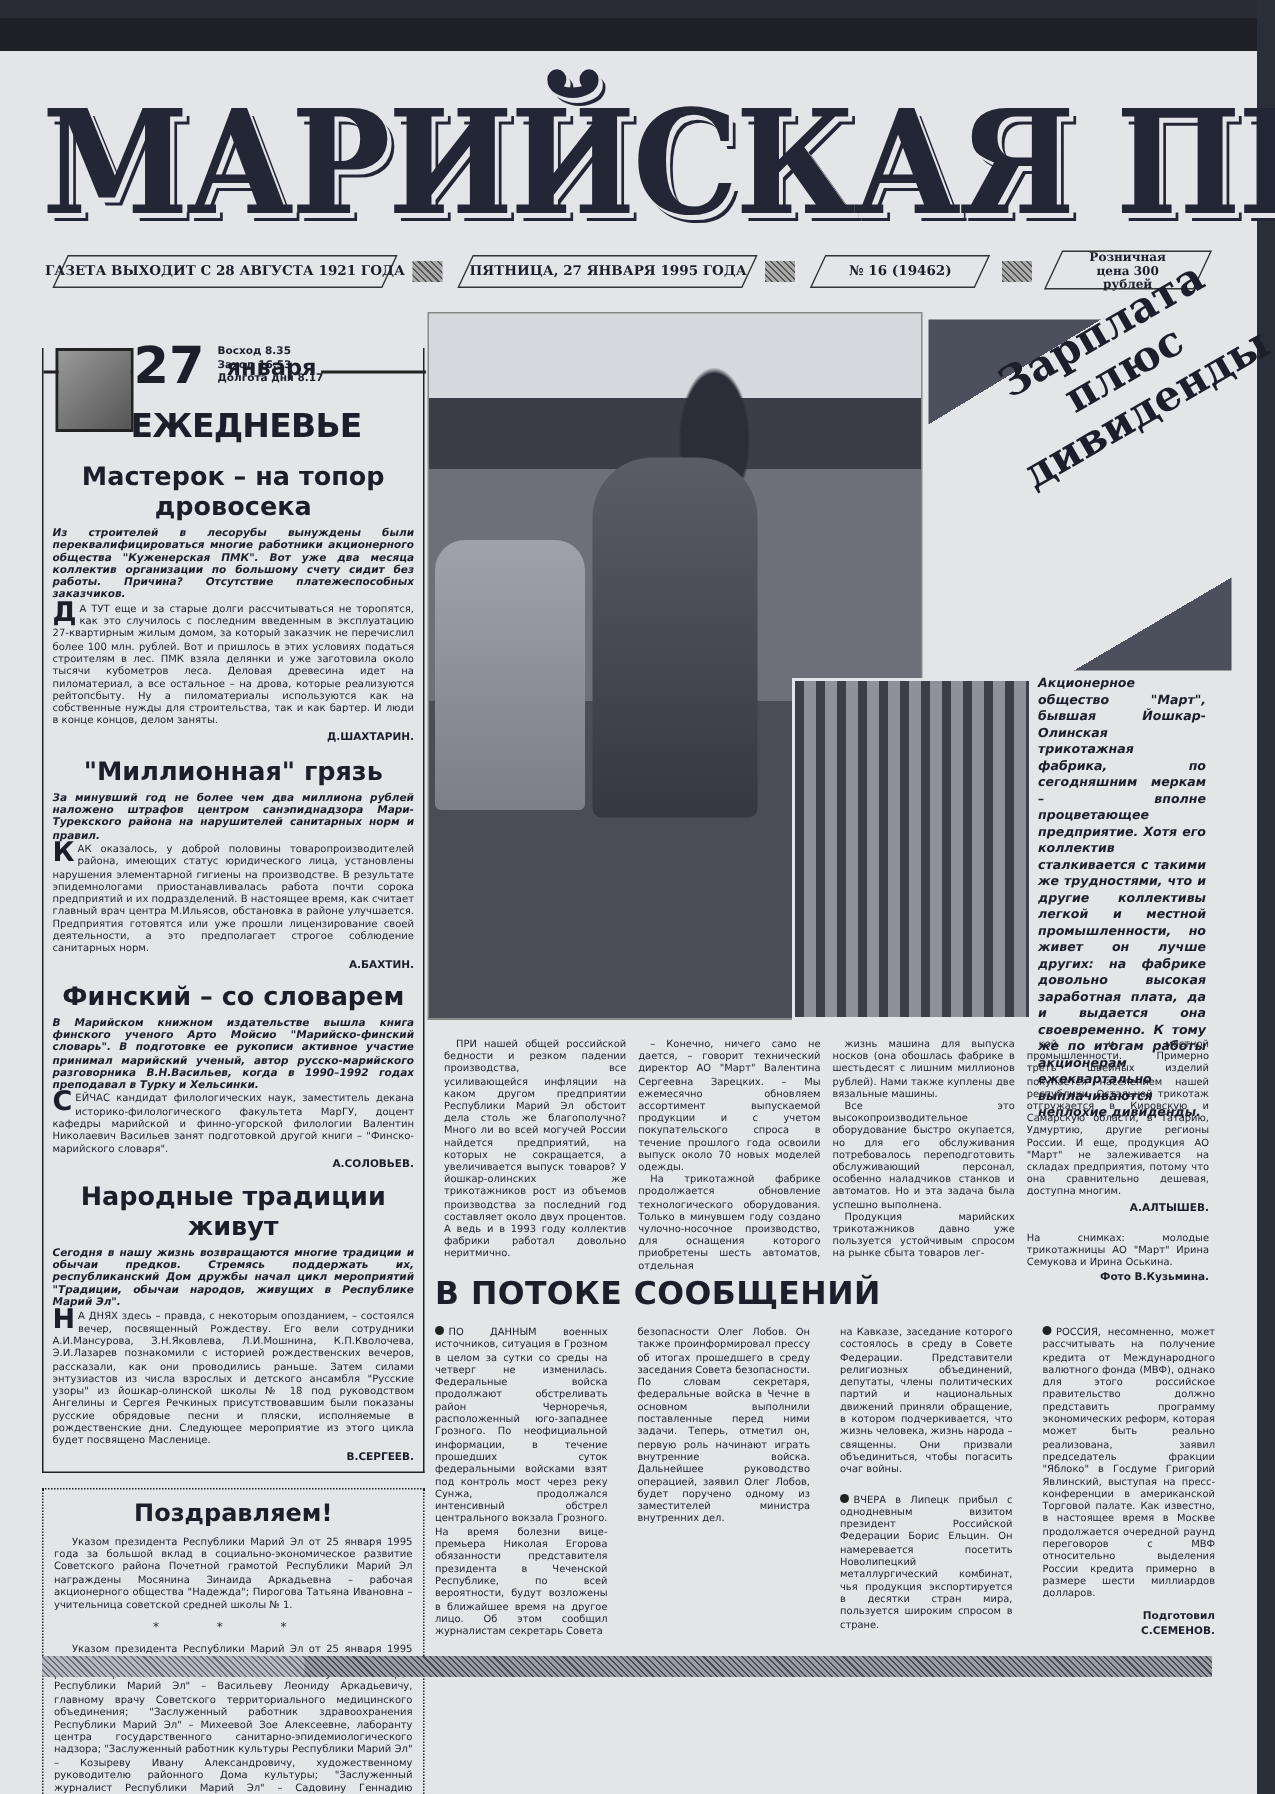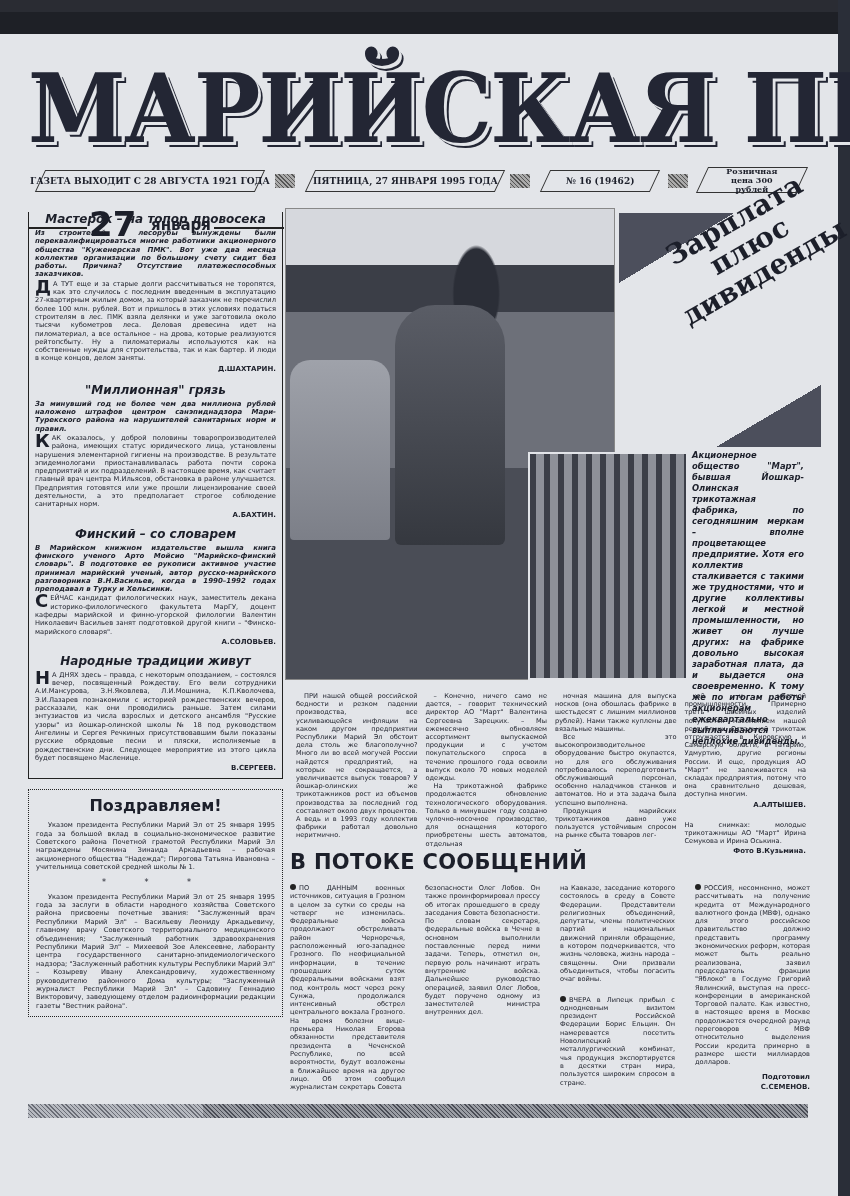--- a/index.html
+++ b/index.html
@@ -26,21 +26,21 @@
   .daybox { border: 1.5px solid #222; border-top: none; margin-top: 12px; padding: 0 6px 6px; position: relative; }
   .dayhead { position: absolute; top: -2px; left: 0; width: 255px; height: 34px; }
   .dayhead .rule { position: absolute; top: 17px; height: 2px; background: #222; }
   .daynum { position: absolute; left: 60px; top: -6px; font-size: 34px; font-weight: bold; font-family: "DejaVu Sans", sans-serif; }
   .daymonth { position: absolute; left: 122px; top: 6px; font-size: 15px; font-weight: bold; }
   .logo-area { height: 72px; position: relative; margin-top: 32px; }
   .logo-icon { position: absolute; left: 2px; top: 0; width: 52px; height: 56px; background: linear-gradient(135deg,#999,#555); border: 2px solid #222; }
   .suninfo { position: absolute; left: 110px; top: -2px; font-size: 7px; font-weight: bold; line-height: 9px; }
   .logo-title { position: absolute; left: 52px; top: 40px; font-size: 22px; font-weight: bold; letter-spacing: -0.5px; }
   .article { margin-top: 4px; }
-  .article h2 { font-size: 12px; text-align: center; font-weight: bold; margin: 3px 0 3px; font-style: italic; }
+  .article h2 { font-size: 17px; text-align: center; font-weight: bold; margin: 3px 0 3px; }
   .lead { font-size: 7px; font-style: italic; font-weight: bold; line-height: 8.3px; text-align: justify; }
   .body { font-size: 6.7px; line-height: 8.3px; text-align: justify; margin-top: 1px; }
   .dropcap { float: left; font-size: 18px; font-weight: bold; line-height: 14px; margin-right: 2px; }
   .sig { font-size: 7px; font-weight: bold; text-align: right; margin-top: 2px; }
 
   .congrats { margin-top: 10px; border: 1.5px dotted #222; padding: 6px 7px 6px; }
   .congrats h2 { font-size: 16px; text-align: center; font-weight: bold; margin-bottom: 6px; }
   .congrats p { font-size: 6.7px; line-height: 8.4px; text-align: justify; text-indent: 12px; }
   .stars { text-align: center; font-size: 8px; letter-spacing: 18px; margin: 6px 0; }
 
@@ -112,20 +112,29 @@
 </div>
 
 <div class="leftcol">
   <div class="daybox">
     <div class="dayhead">
       <div class="rule" style="left:0;width:58px;"></div>
       <div class="daynum">27</div>
       <div class="daymonth">января</div>
       <div class="rule" style="left:185px;width:70px;"></div>
     </div>
+    <div class="logo-area">
+      <div class="logo-icon"></div>
+      <div class="suninfo">
+        <div>Восход 8.35</div>
+        <div>Заход 16.53</div>
+        <div>Долгота дня 8.17</div>
+      </div>
+      <div class="logo-title">ЕЖЕДНЕВЬЕ</div>
+    </div>
 
     <div class="article">
       <h2>Мастерок – на топор дровосека</h2>
       <div class="lead">Из строителей в лесорубы вынуждены были переквалифицироваться многие работники акционерного общества "Куженерская ПМК". Вот уже два месяца коллектив организации по большому счету сидит без работы. Причина? Отсутствие платежеспособных заказчиков.</div>
       <div class="body"><span class="dropcap">Д</span><span>А ТУТ еще и за старые долги рассчитываться не торопятся, как это случилось с последним введенным в эксплуатацию 27-квартирным жилым домом, за который заказчик не перечислил более 100 млн. рублей. Вот и пришлось в этих условиях податься строителям в лес. ПМК взяла делянки и уже заготовила около тысячи кубометров леса. Деловая древесина идет на пиломатериал, а все остальное – на дрова, которые реализуются рейтопсбыту. Ну а пиломатериалы используются как на собственные нужды для строительства, так и как бартер. И люди в конце концов, делом заняты.</span></div>
       <div class="sig">Д.ШАХТАРИН.</div>
     </div>
 
     <div class="article" style="margin-top:10px;">
       <h2>"Миллионная" грязь</h2>
@@ -136,20 +145,21 @@
 
     <div class="article" style="margin-top:8px;">
       <h2>Финский – со словарем</h2>
       <div class="lead">В Марийском книжном издательстве вышла книга финского ученого Арто Мойсио "Марийско-финский словарь". В подготовке ее рукописи активное участие принимал марийский ученый, автор русско-марийского разговорника В.Н.Васильев, когда в 1990–1992 годах преподавал в Турку и Хельсинки.</div>
       <div class="body"><span class="dropcap">С</span><span>ЕЙЧАС кандидат филологических наук, заместитель декана историко-филологического факультета МарГУ, доцент кафедры марийской и финно-угорской филологии Валентин Николаевич Васильев занят подготовкой другой книги – "Финско-марийского словаря".</span></div>
       <div class="sig">А.СОЛОВЬЕВ.</div>
     </div>
 
     <div class="article" style="margin-top:8px;">
       <h2>Народные традиции живут</h2>
+      <div class="lead">Сегодня в нашу жизнь возвращаются многие традиции и обычаи предков. Стремясь поддержать их, республиканский Дом дружбы начал цикл мероприятий "Традиции, обычаи народов, живущих в Республике Марий Эл".</div>
       <div class="body"><span class="dropcap">Н</span><span>А ДНЯХ здесь – правда, с некоторым опозданием, – состоялся вечер, посвященный Рождеству. Его вели сотрудники А.И.Мансурова, З.Н.Яковлева, Л.И.Мошнина, К.П.Кволочева, Э.И.Лазарев познакомили с историей рождественских вечеров, рассказали, как они проводились раньше. Затем силами энтузиастов из числа взрослых и детского ансамбля "Русские узоры" из йошкар-олинской школы № 18 под руководством Ангелины и Сергея Речкиных присутствовавшим были показаны русские обрядовые песни и пляски, исполняемые в рождественские дни. Следующее мероприятие из этого цикла будет посвящено Масленице.</span></div>
       <div class="sig">В.СЕРГЕЕВ.</div>
     </div>
   </div>
 
   <div class="congrats">
     <h2>Поздравляем!</h2>
     <p>Указом президента Республики Марий Эл от 25 января 1995 года за большой вклад в социально-экономическое развитие Советского района Почетной грамотой Республики Марий Эл награждены Мосянина Зинаида Аркадьевна – рабочая акционерного общества "Надежда"; Пирогова Татьяна Ивановна – учительница советской средней школы № 1.</p>
     <div class="stars">* * *</div>
     <p>Указом президента Республики Марий Эл от 25 января 1995 года за заслуги в области народного хозяйства Советского района присвоены почетные звания: "Заслуженный врач Республики Марий Эл" – Васильеву Леониду Аркадьевичу, главному врачу Советского территориального медицинского объединения; "Заслуженный работник здравоохранения Республики Марий Эл" – Михеевой Зое Алексеевне, лаборанту центра государственного санитарно-эпидемиологического надзора; "Заслуженный работник культуры Республики Марий Эл" – Козыреву Ивану Александровичу, художественному руководителю районного Дома культуры; "Заслуженный журналист Республики Марий Эл" – Садовину Геннадию Викторовичу, заведующему отделом радиоинформации редакции газеты "Вестник района".</p>
@@ -175,21 +185,21 @@
 
 <div class="midcols">
   <div class="col">
       <p>ПРИ нашей общей российской бедности и резком падении производства, все усиливающейся инфляции на каком другом предприятии Республики Марий Эл обстоит дела столь же благополучно? Много ли во всей могучей России найдется предприятий, на которых не сокращается, а увеличивается выпуск товаров? У йошкар-олинских же трикотажников рост из объемов производства за последний год составляет около двух процентов. А ведь и в 1993 году коллектив фабрики работал довольно неритмично.</p>
     </div>
   <div class="col">
     <p>– Конечно, ничего само не дается, – говорит технический директор АО "Март" Валентина Сергеевна Зарецких. – Мы ежемесячно обновляем ассортимент выпускаемой продукции и с учетом покупательского спроса в течение прошлого года освоили выпуск около 70 новых моделей одежды.</p>
     <p>На трикотажной фабрике продолжается обновление технологического оборудования. Только в минувшем году создано чулочно-носочное производство, для оснащения которого приобретены шесть автоматов, отдельная</p>
   </div>
   <div class="col">
-    <p>ночная машина для выпуска носков (она обошлась фабрике в шестьдесят с лишним миллионов рублей). Нами также куплены две вязальные машины.</p>
+    <p>жизнь машина для выпуска носков (она обошлась фабрике в шестьдесят с лишним миллионов рублей). Нами также куплены две вязальные машины.</p>
     <p>Все это высокопроизводительное оборудование быстро окупается, но для его обслуживания потребовалось переподготовить обслуживающий персонал, особенно наладчиков станков и автоматов. Но и эта задача была успешно выполнена.</p>
     <p>Продукция марийских трикотажников давно уже пользуется устойчивым спросом на рынке сбыта товаров лег-</p>
   </div>
   <div class="col">
     <p>кой и местной промышленности. Примерно треть швейных изделий покупается населением нашей республики. Остальной трикотаж отгружается в Кировскую и Самарскую области, в Татарию, Удмуртию, другие регионы России. И еще, продукция АО "Март" не залеживается на складах предприятия, потому что она сравнительно дешевая, доступна многим.</p>
     <div class="sig">А.АЛТЫШЕВ.</div>
     <div class="caption"><span>На снимках: молодые трикотажницы АО "Март" Ирина Семукова и Ирина Оськина.</span></div>
     <div class="sig">Фото В.Кузьмина.</div>
   </div>
 </div>

